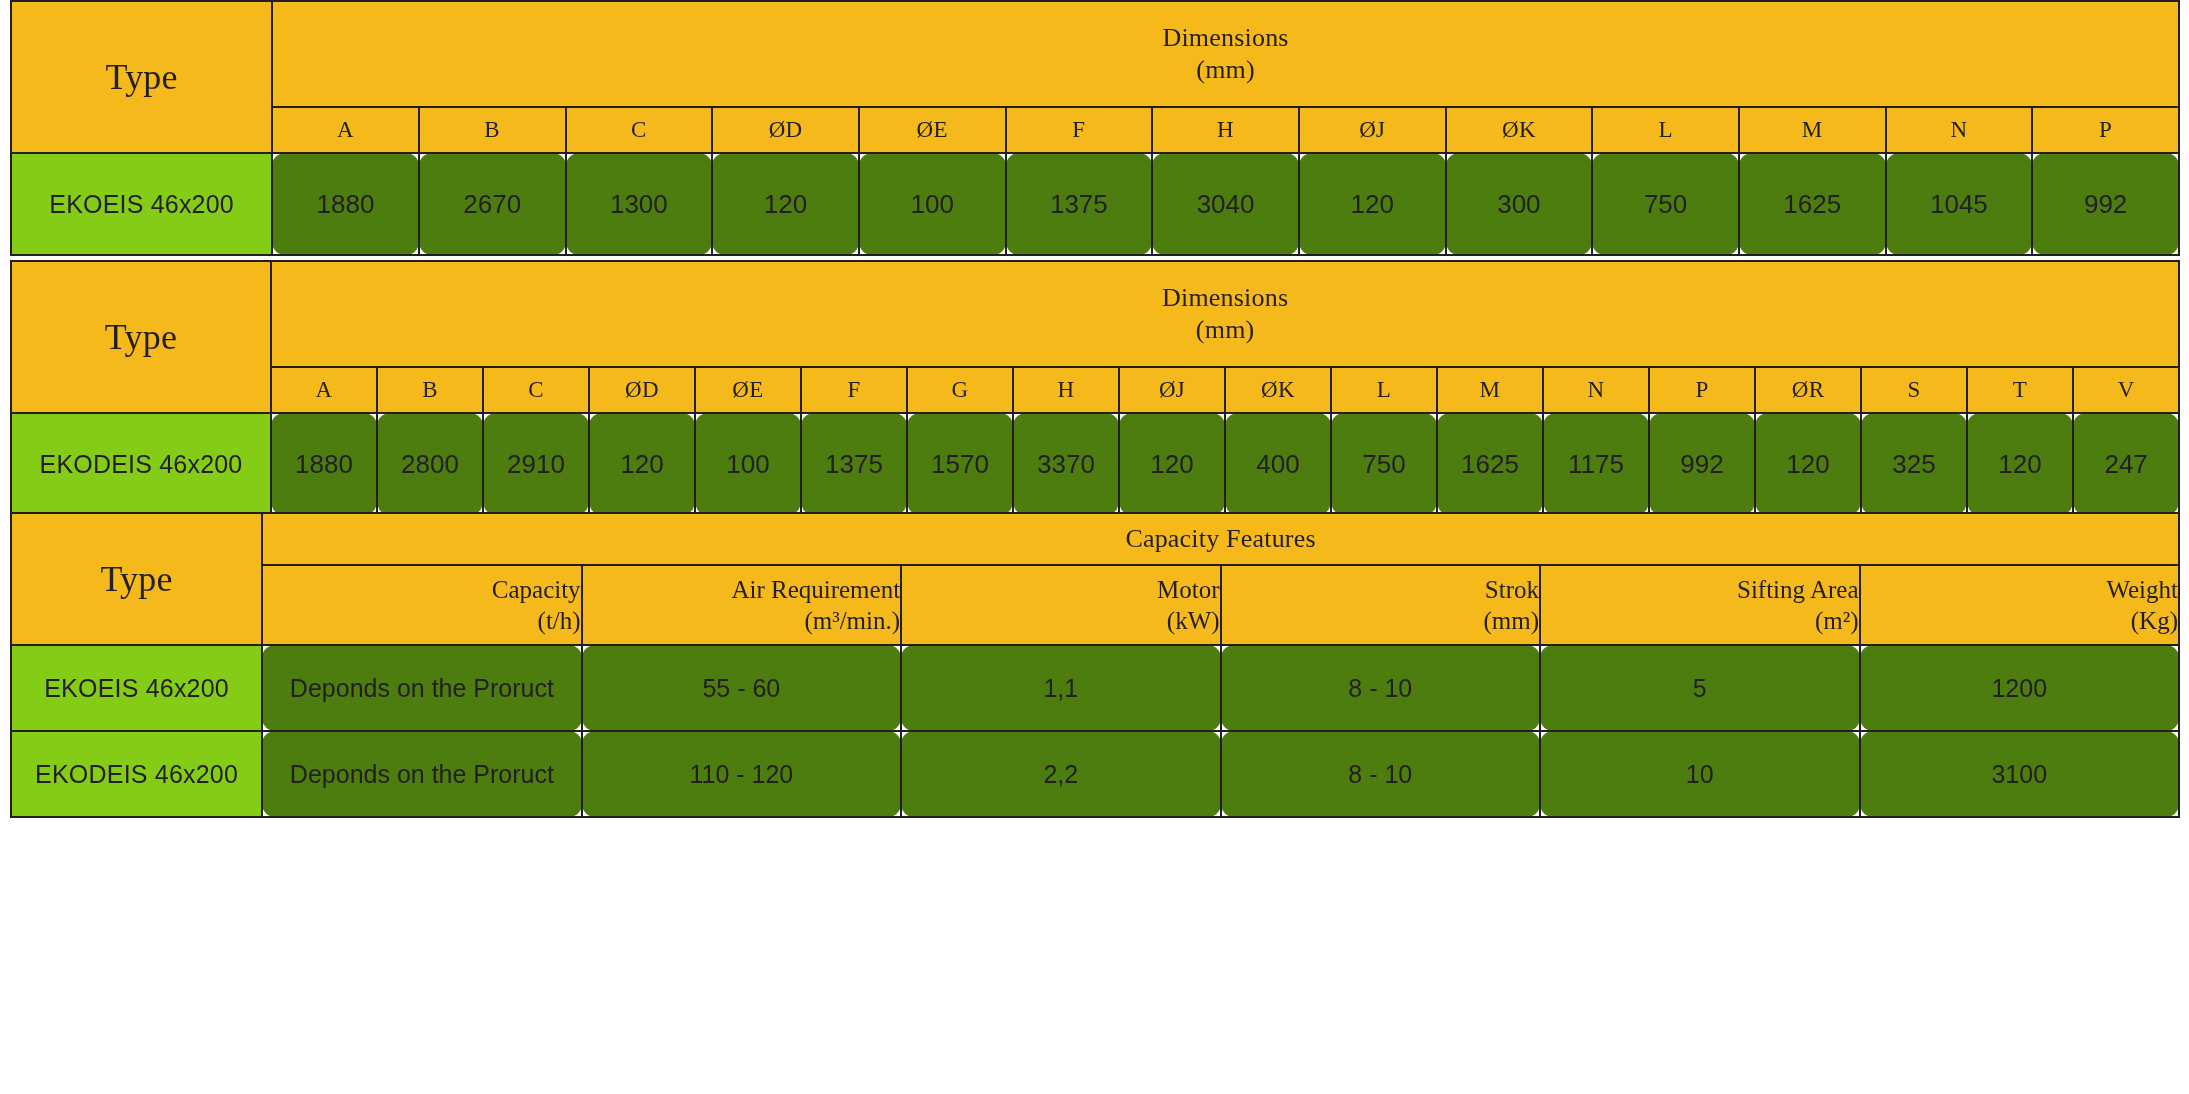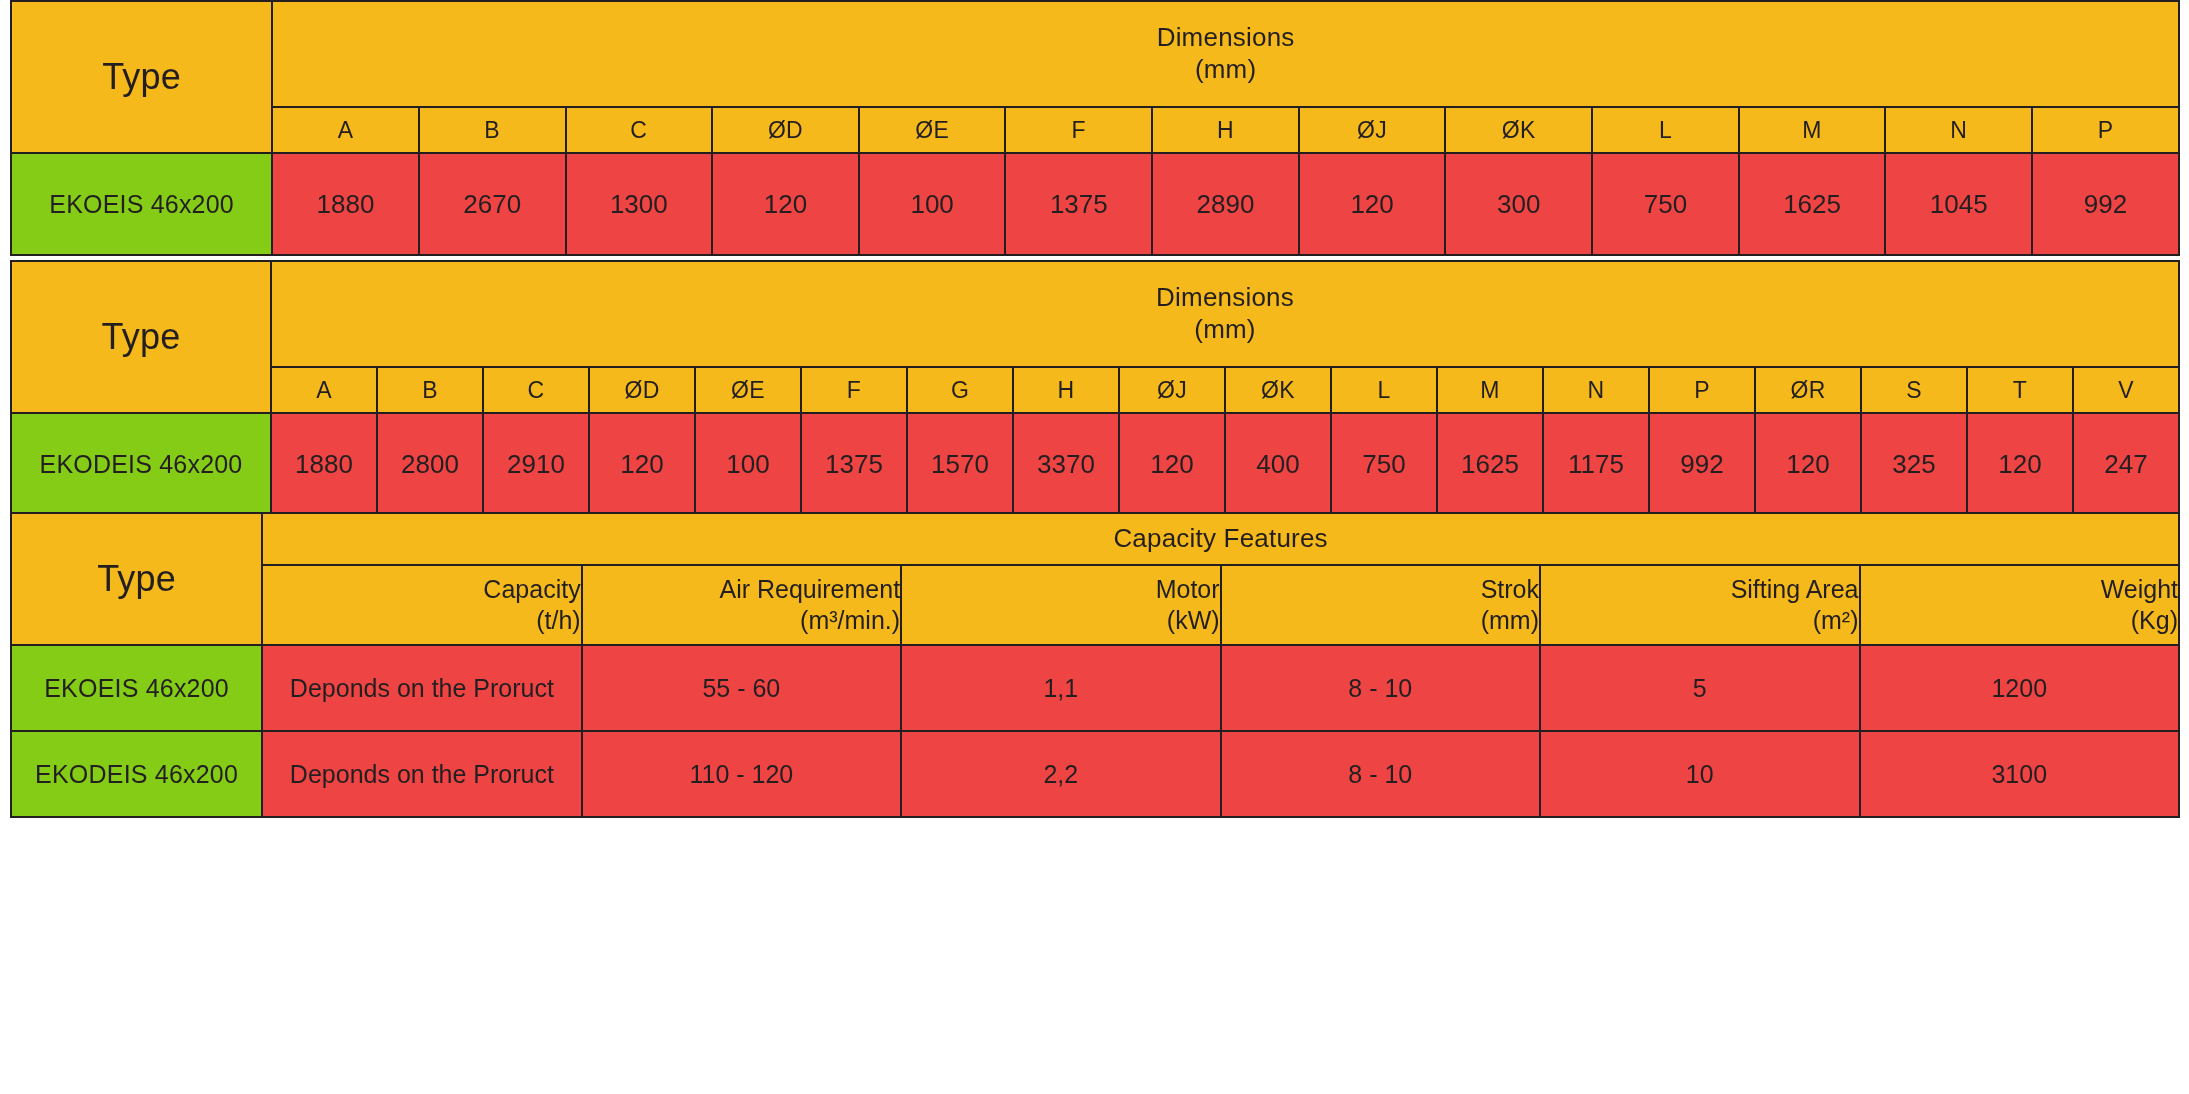--- a/index.html
+++ b/index.html
@@ -32,20 +32,21 @@
     vertical-align: middle;
     padding: 0;
     color: #231f20;
     font-weight: normal;
   }
   
   .hd {
     background: #f5b91b;
     color: #ffffff;
     font-weight: bold;
+    font-family: Liberation Serif, serif;
   }
   .hd-group {
     font-size: 26px;
     line-height: 1.22;
     letter-spacing: 0.2px;
   }
   .hd-sub {
     font-size: 23px;
     letter-spacing: 0.3px;
   }
@@ -54,22 +55,23 @@
     letter-spacing: 0.2px;
   }
   .hd-name {
     background: #84cc16;
     color: #ffffff;
     font-weight: bold;
     font-size: 25px;
     letter-spacing: 0.2px;
   }
   .val {
-    background: #ef4444;
+    background: #4d7c0f;
     font-size: 26px;
+    border-radius: 13px;
   }
   
   #table-dimensions-ekoeis .row-group th { height: 104px; }
   #table-dimensions-ekoeis .row-sub th { height: 44px; }
   #table-dimensions-ekoeis .row-values td { height: 100px; }
 
   
   #table-dimensions-ekodeis .row-group th { height: 104px; }
   #table-dimensions-ekodeis .row-sub th { height: 44px; }
   #table-dimensions-ekodeis .row-values td { height: 100px; }
@@ -119,21 +121,21 @@
           <th class="hd hd-sub">P</th>
         </tr>
         <tr class="row-values">
           <td class="hd-name">EKOEIS 46x200</td>
           <td class="val">1880</td>
           <td class="val">2670</td>
           <td class="val">1300</td>
           <td class="val">120</td>
           <td class="val">100</td>
           <td class="val">1375</td>
-          <td class="val">2890</td>
+          <td class="val">3040</td>
           <td class="val">120</td>
           <td class="val">300</td>
           <td class="val">750</td>
           <td class="val">1625</td>
           <td class="val">1045</td>
           <td class="val">992</td>
         </tr>
       </tbody>
     </table>
   </div>

